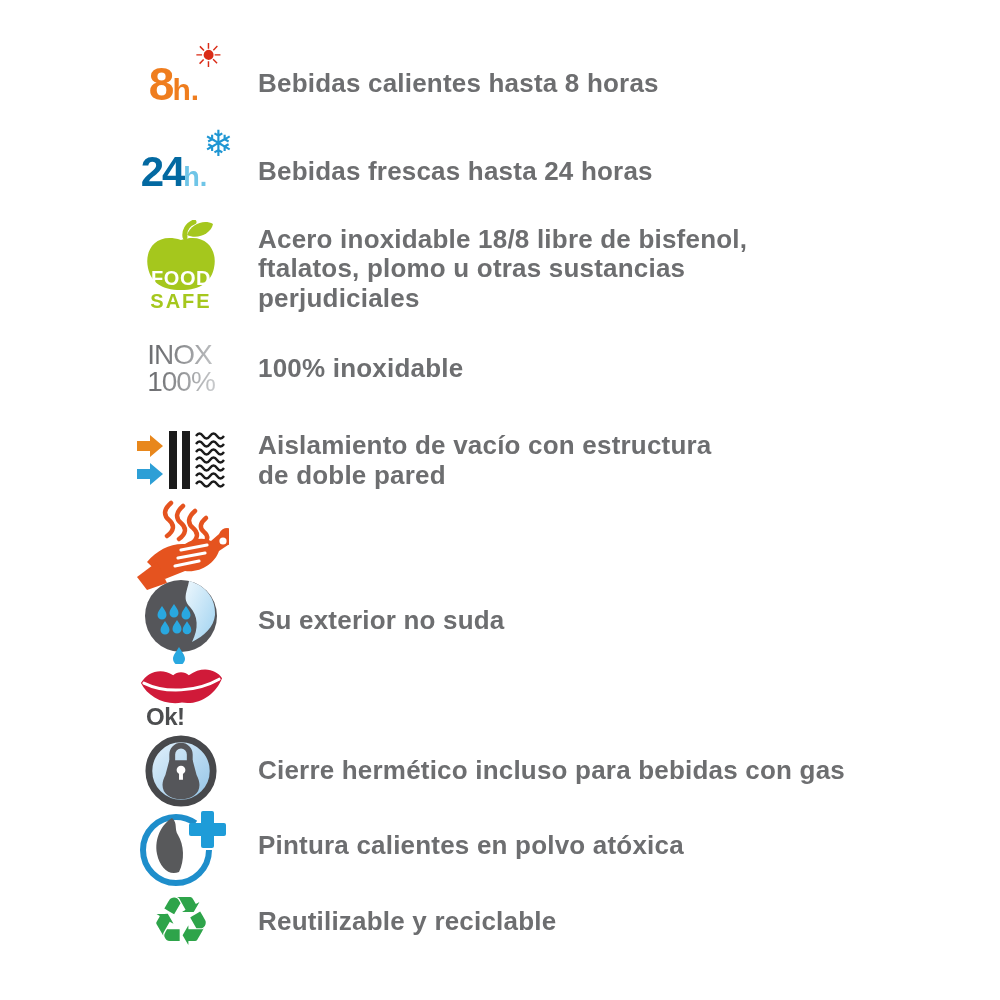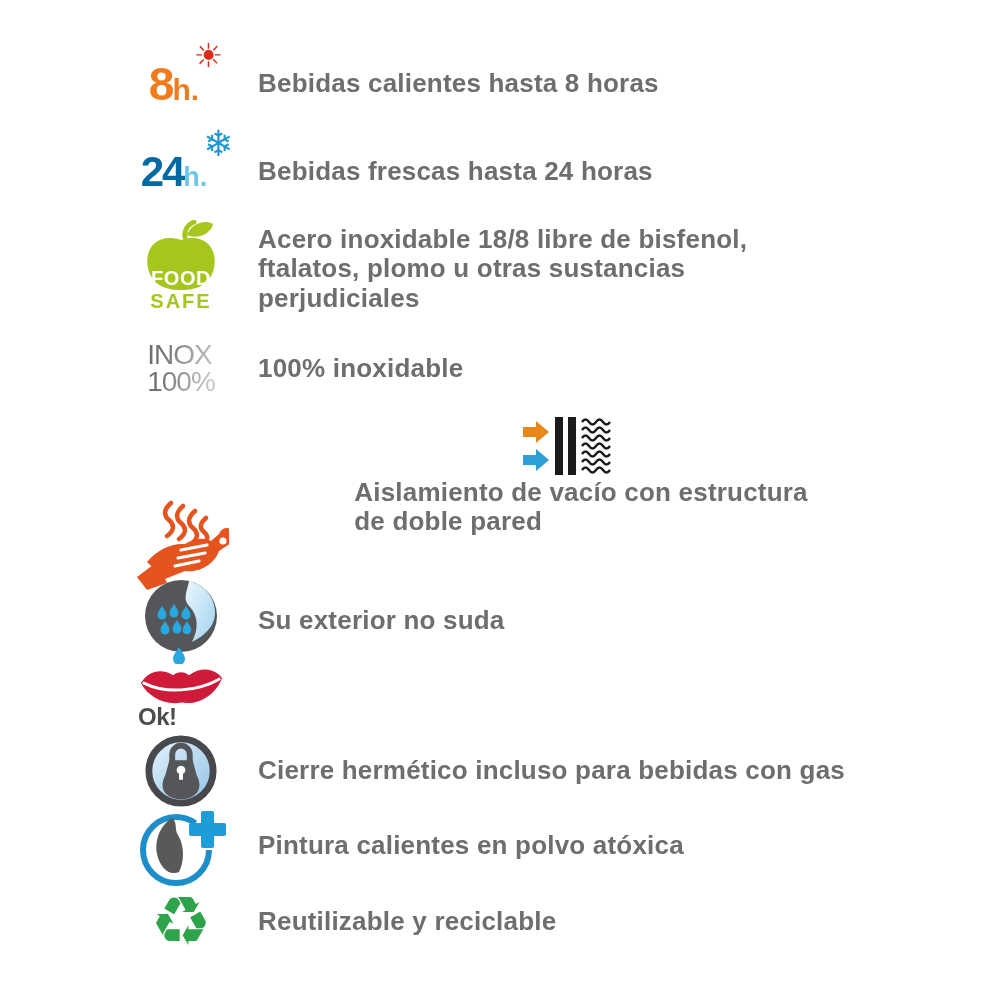--- a/index.html
+++ b/index.html
@@ -6,21 +6,21 @@
   body {
     width:1000px; height:1000px; background:#ffffff; overflow:hidden;
     font-family:"Liberation Sans", sans-serif;
   }
   .panel { padding:40px 0 0 133px; }
   .row { display:flex; align-items:center; }
   .row:nth-of-type(1){ height:88px; }
   .row:nth-of-type(2){ height:88px; }
   .row:nth-of-type(3){ height:106px; }
   .row:nth-of-type(4){ height:94px; }
-  .row:nth-of-type(5){ height:89px;flex-direction:column; }
+  .row:nth-of-type(5){ height:89px; }
   .row:nth-of-type(6){ height:79px; }
   .row:nth-of-type(7){ height:74px; }
   .row:nth-of-type(8){ height:75px; }
   .row:nth-of-type(9){ height:76px; }
   .row:nth-of-type(10){ height:74px; }
   .row:nth-of-type(11){ height:78px; }
   .icon-cell { width:96px; flex-shrink:0; display:flex; justify-content:center; align-items:center; }
   .text-cell {
     margin-left:29px; font-weight:700; font-size:26px; line-height:1.12;
     color:#6d6e70; white-space:pre-line; letter-spacing:0.2px;
@@ -41,21 +41,21 @@
     font-weight:400; font-size:28px; line-height:0.95; letter-spacing:-1px;
     color:#909295;
     background:linear-gradient(100deg,#6f7073 20%,#c6c8ca 95%);
     -webkit-background-clip:text; background-clip:text;
     -webkit-text-fill-color:transparent;
   }
   .inox span { display:block; }
   
   .lips-wrap { position:relative; width:86px; height:66px; }
   .lips-wrap svg { position:absolute; top:0; right:0; }
-  .ok-label { position:absolute; left:0; bottom:-2px; font-size:24px; font-weight:700; color:#4c4d4f; letter-spacing:-0.5px; }
+  .ok-label { position:absolute; left:8px; bottom:-2px; font-size:24px; font-weight:700; color:#4c4d4f; letter-spacing:-0.5px; }
   
   .recycle-glyph { font-family:"DejaVu Sans", sans-serif; font-size:68px; line-height:0.95; color:#2ea44a; }
   svg text { font-family:"Liberation Sans", sans-serif; font-weight:700; }
 </style>
 </head>
 <body>
 
 <div class="panel">
 
   <div class="row">

